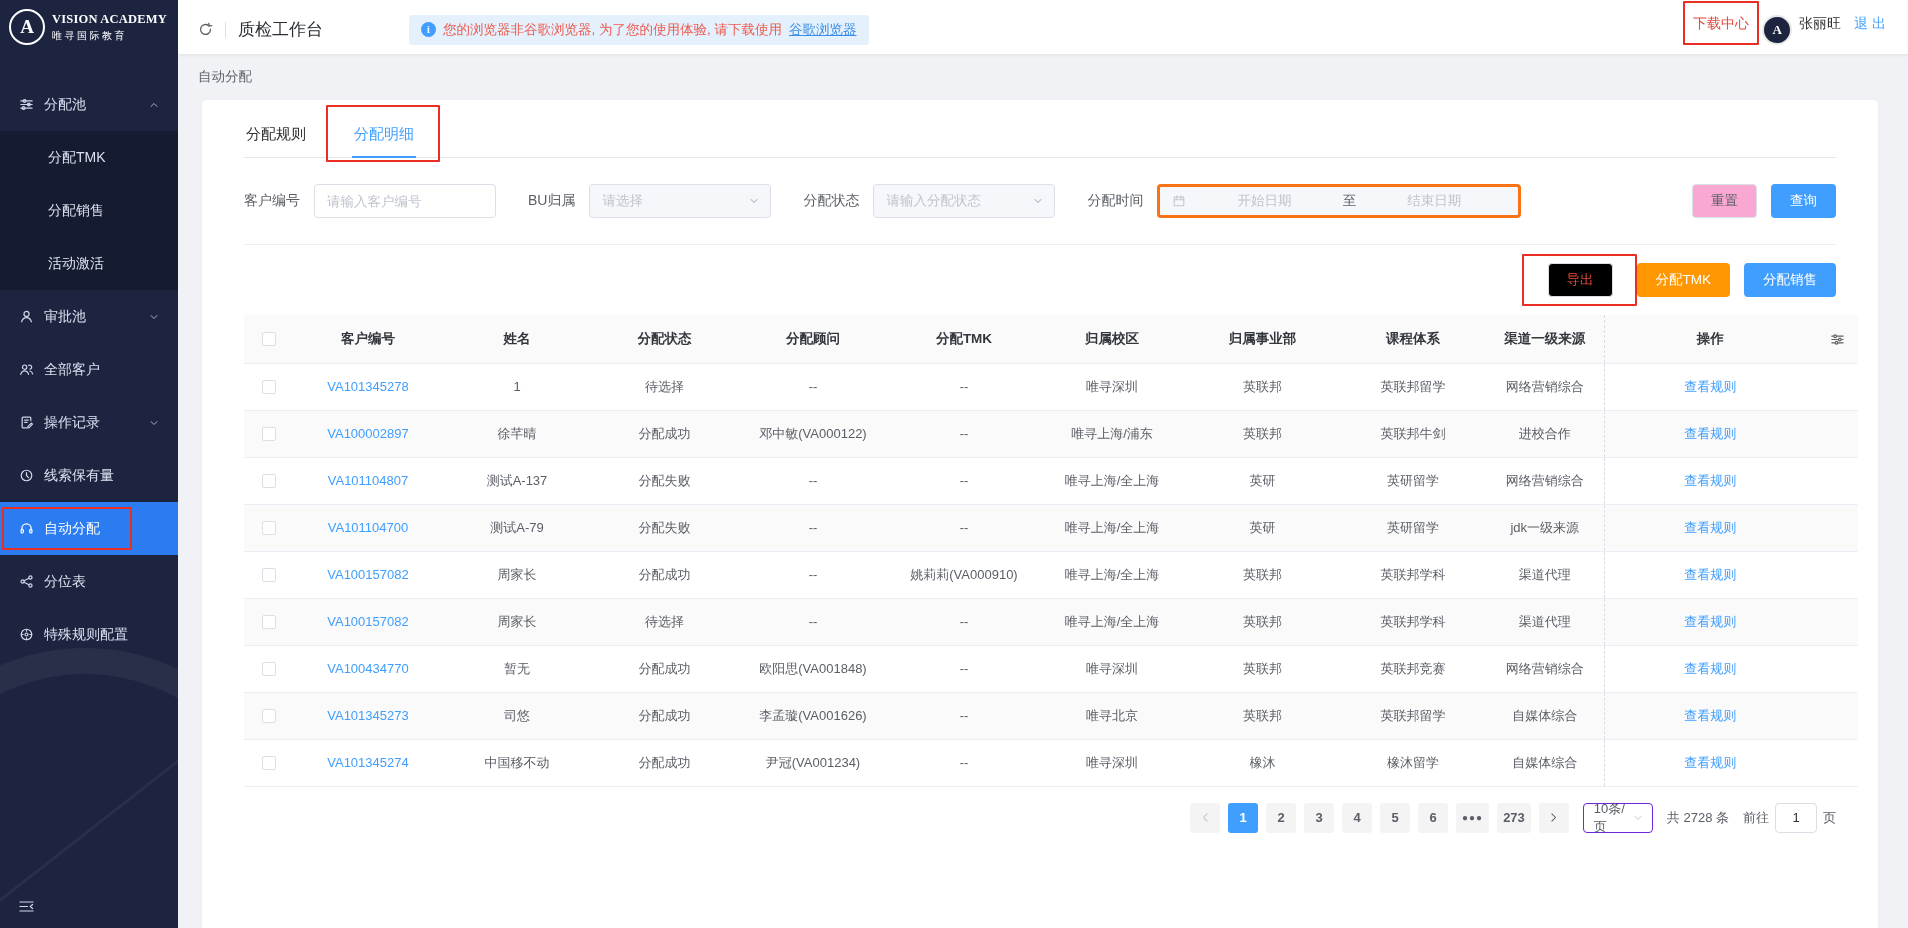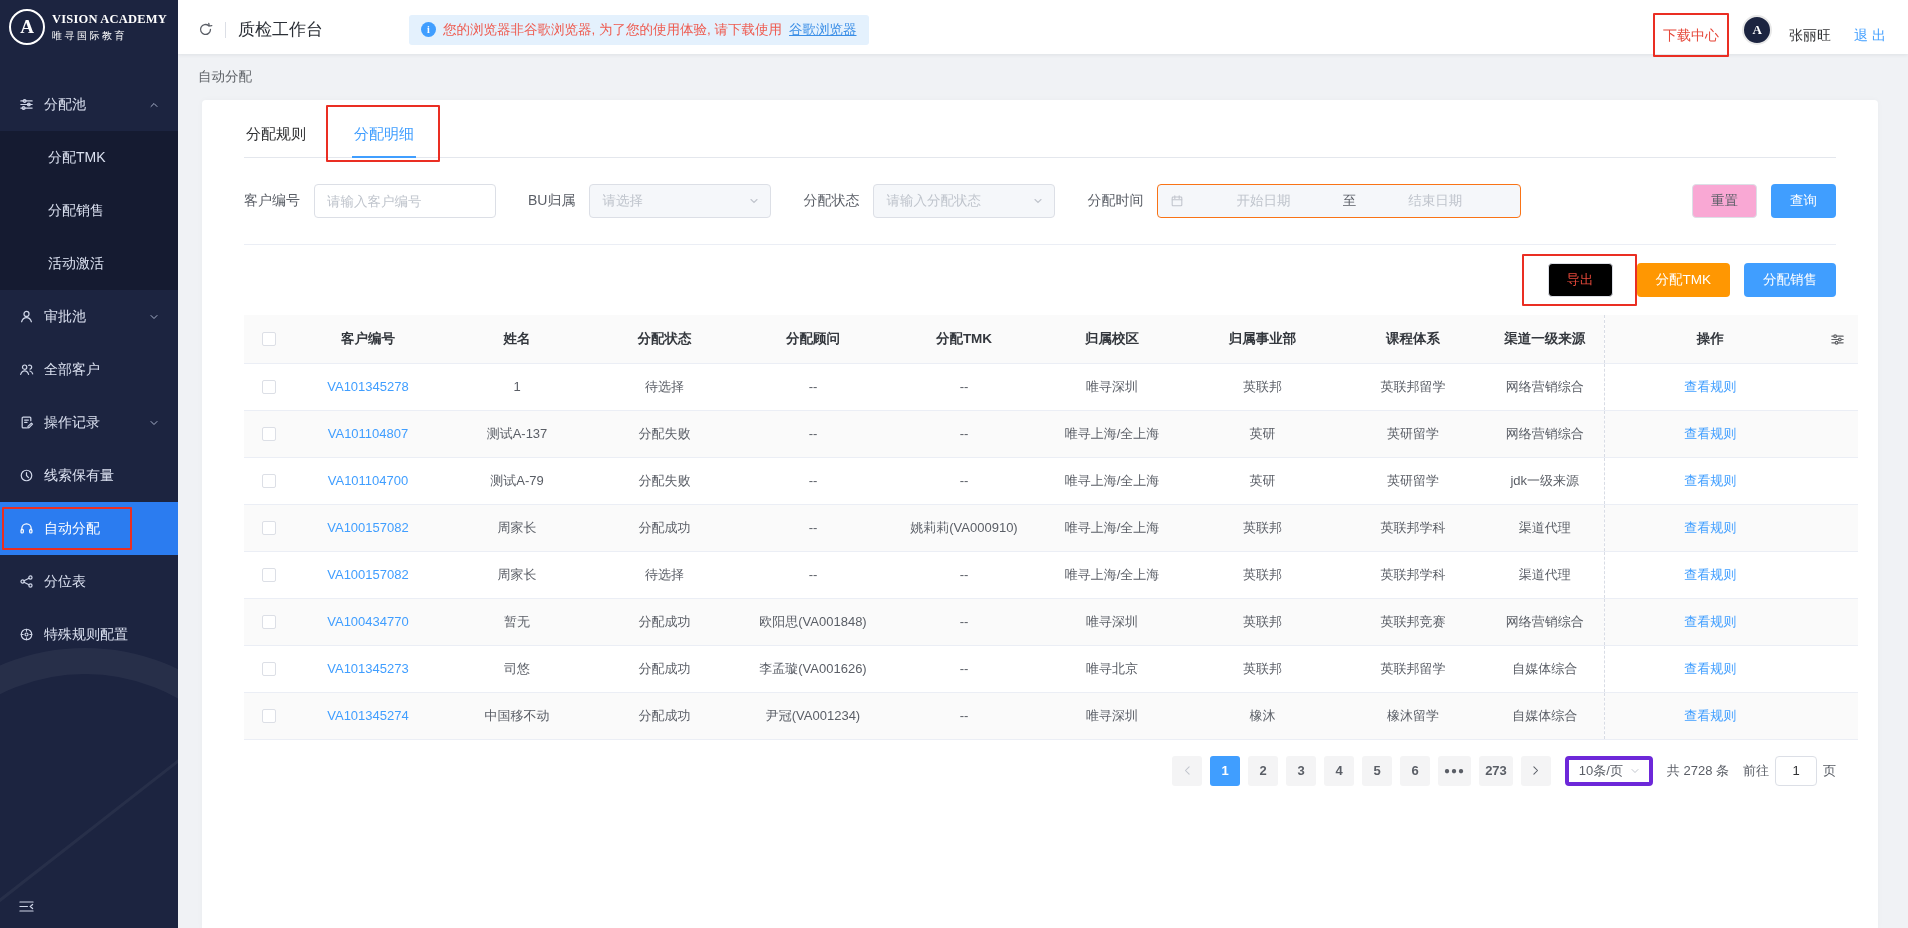--- a/index.html
+++ b/index.html
@@ -26,21 +26,21 @@
 
   
   .main { flex:1; display:flex; flex-direction:column; min-width:0; }
   .topbar { height:54px; background:#fff; box-shadow:0 1px 4px rgba(0,21,41,0.08); display:flex; align-items:center; padding:5px 22px 0 20px; position:relative; z-index:5; }
   .refresh-btn { color:#5a5e66; display:flex; cursor:pointer; }
   .tb-divider { width:1px; height:16px; background:#dcdfe6; margin:0 12px; }
   .page-title { font-size:17px; color:#2b2f36; }
   .notice { margin-left:86px; height:30px; background:#e4f1fd; border-radius:3px; display:flex; align-items:center; padding:0 12px; gap:7px; font-size:13.5px; color:#ee5a4f; white-space:nowrap; }
   .info-icon { width:15px; height:15px; border-radius:50%; background:#409eff; color:#fff; font-size:10px; font-weight:bold; display:flex; align-items:center; justify-content:center; font-family:"Liberation Serif","DejaVu Serif",serif; flex-shrink:0; }
   .notice a { color:#3a8ee6; text-decoration:underline; cursor:pointer; }
-  .topbar-right { margin-left:auto; display:flex; align-items:flex-end; gap:17px; }
+  .topbar-right { margin-left:auto; display:flex; align-items:flex-start; gap:7px; }
   .download-wrap { position:relative; padding:0 6px; }
   .download-text { color:#e6483a; font-size:14px; cursor:pointer; white-space:nowrap; }
   .avatar { width:30px; height:30px; border-radius:50%; background:#1c2440; color:#fff; display:flex; align-items:center; justify-content:center; font-size:13px; font-weight:bold; border:2px solid #e8e8e8; font-family:"Liberation Serif","DejaVu Serif",serif; cursor:pointer; }
   .username { color:#303133; white-space:nowrap; }
   .logout { color:#409eff; cursor:pointer; margin-left:6px; white-space:nowrap; text-decoration:none; }
 
   .breadcrumb-bar { height:46px; display:flex; align-items:center; padding-left:20px; color:#5f6368; font-size:13.5px; }
   .card { flex:1; margin:0 30px 0 24px; background:#fff; border-radius:4px 4px 0 0; padding:12px 42px 0; display:flex; flex-direction:column; min-height:0; box-shadow:0 0 6px rgba(0,0,0,0.03); }
 
   
@@ -50,21 +50,21 @@
   .tab.active::after { content:""; position:absolute; left:0; right:0; bottom:-1px; height:2px; background:#409eff; }
 
   
   .filters { display:flex; align-items:center; margin-top:26px; padding-bottom:26px; border-bottom:1px solid #ebeef5; }
   .f-group { display:flex; align-items:center; margin-right:32px; }
   .f-label { color:#5a5e66; margin-right:14px; white-space:nowrap; }
   .f-input { width:182px; height:34px; border:1px solid #dcdfe6; border-radius:4px; padding:0 12px; font-size:13.5px; color:#606266; font-family:inherit; outline:none; }
   .f-input::placeholder { color:#bfc4cc; }
   .f-select { width:182px; height:34px; border:1px solid #dcdfe6; border-radius:4px; padding:0 10px 0 12px; display:flex; align-items:center; justify-content:space-between; color:#bfc4cc; font-size:13.5px; cursor:pointer; background:#f5f7fa; }
   .f-select .caret { color:#c0c4cc; display:flex; }
-  .f-daterange { width:364px; height:34px; border:1px solid #f97316; border-radius:4px; background:#f5f7fa; display:flex; align-items:center; padding:0 12px; font-size:13.5px; cursor:pointer; }
+  .f-daterange { width:364px; height:34px; border:3px solid #f97316; border-radius:4px; background:#f5f7fa; display:flex; align-items:center; padding:0 12px; font-size:13.5px; cursor:pointer; }
   .cal-icon { color:#c0c4cc; display:flex; margin-right:6px; }
   .dr-text { flex:1; text-align:center; color:#bfc4cc; }
   .dr-sep { color:#5a5e66; padding:0 6px; }
 
   .btn { height:34px; padding:0 18px; border-radius:4px; font-size:13.5px; display:inline-flex; align-items:center; justify-content:center; cursor:pointer; border:1px solid transparent; white-space:nowrap; font-family:inherit; }
   .btn-default { background:#f9a8d4; border-color:#dcdfe6; color:#5a5e66; }
   .btn-primary { background:#409eff; color:#fff; }
   .btn-warning { background:#ff9702; color:#fff; }
   .btn-export { background:#000000; border-color:#dcdfe6; color:#e6483a; }
   .filters .btn { margin-left:14px; }
@@ -84,21 +84,21 @@
   a.link { color:#409eff; cursor:pointer; text-decoration:none; }
   .checkbox { width:14px; height:14px; border:1px solid #dcdfe6; border-radius:2px; display:inline-block; background:#fff; vertical-align:middle; cursor:pointer; }
   .settings-icon { color:#606266; display:inline-flex; vertical-align:middle; cursor:pointer; }
 
   
   .pagination { display:flex; align-items:center; justify-content:flex-end; gap:8px; margin:16px 0 18px; font-size:13px; color:#5a5e66; }
   .page-btn { min-width:30px; height:30px; padding:0 6px; background:#f4f4f5; border-radius:3px; display:inline-flex; align-items:center; justify-content:center; cursor:pointer; color:#5a5e66; font-weight:bold; }
   .page-btn.active { background:#409eff; color:#fff; }
   .page-btn.prev { color:#c0c4cc; }
   .page-btn.ellipsis { letter-spacing:1px; font-size:10px; }
-  .size-select { width:88px; height:30px; border:4px solid #6d28d9; border-radius:4px; display:inline-flex; align-items:center; justify-content:space-between; padding:0 8px 0 10px; background:#fff; cursor:pointer; margin-left:6px; color:#5a5e66; }
+  .size-select { width:70px; height:30px; border:1px solid #6d28d9; border-radius:4px; display:inline-flex; align-items:center; justify-content:space-between; padding:0 8px 0 10px; background:#fff; cursor:pointer; margin-left:6px; color:#5a5e66; }
   .size-select .caret { color:#c0c4cc; display:flex; }
   .total-text { margin-left:6px; white-space:nowrap; }
   .goto { display:inline-flex; align-items:center; gap:6px; margin-left:6px; white-space:nowrap; }
   .goto-input { width:42px; height:30px; border:1px solid #dcdfe6; border-radius:4px; text-align:center; font-size:13px; color:#303133; font-family:inherit; outline:none; }
 
   .annotation-box { position:absolute; border:2px solid #ea2e23; pointer-events:none; z-index:20; border-radius:1px; }
 </style>
 </head>
 <body>
 
@@ -371,20 +371,34 @@
                 <td>--</td>
                 <td>唯寻深圳</td>
                 <td>英联邦</td>
                 <td>英联邦留学</td>
                 <td>网络营销综合</td>
                 <td class="op-col"><a class="link">查看规则</a></td>
                 <td></td>
               </tr>
               <tr>
                 <td><span class="checkbox"></span></td>
+                <td><a class="link">VA100002897</a></td>
+                <td>徐芊晴</td>
+                <td>分配成功</td>
+                <td>邓中敏(VA000122)</td>
+                <td>--</td>
+                <td>唯寻上海/浦东</td>
+                <td>英联邦</td>
+                <td>英联邦牛剑</td>
+                <td>进校合作</td>
+                <td class="op-col"><a class="link">查看规则</a></td>
+                <td></td>
+              </tr>
+              <tr>
+                <td><span class="checkbox"></span></td>
                 <td><a class="link">VA101104807</a></td>
                 <td>测试A-137</td>
                 <td>分配失败</td>
                 <td>--</td>
                 <td>--</td>
                 <td>唯寻上海/全上海</td>
                 <td>英研</td>
                 <td>英研留学</td>
                 <td>网络营销综合</td>
                 <td class="op-col"><a class="link">查看规则</a></td>

